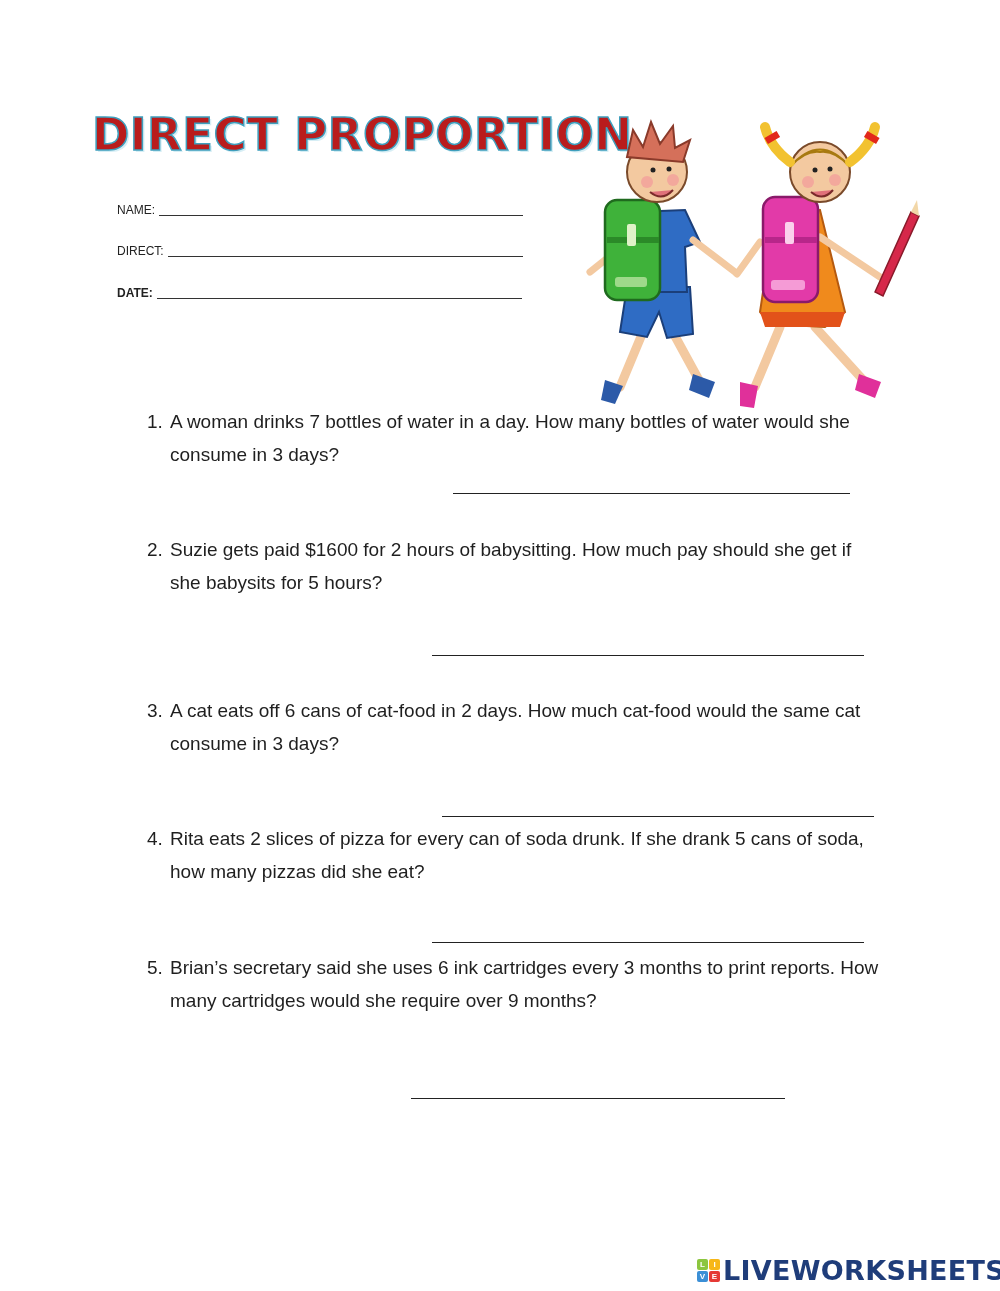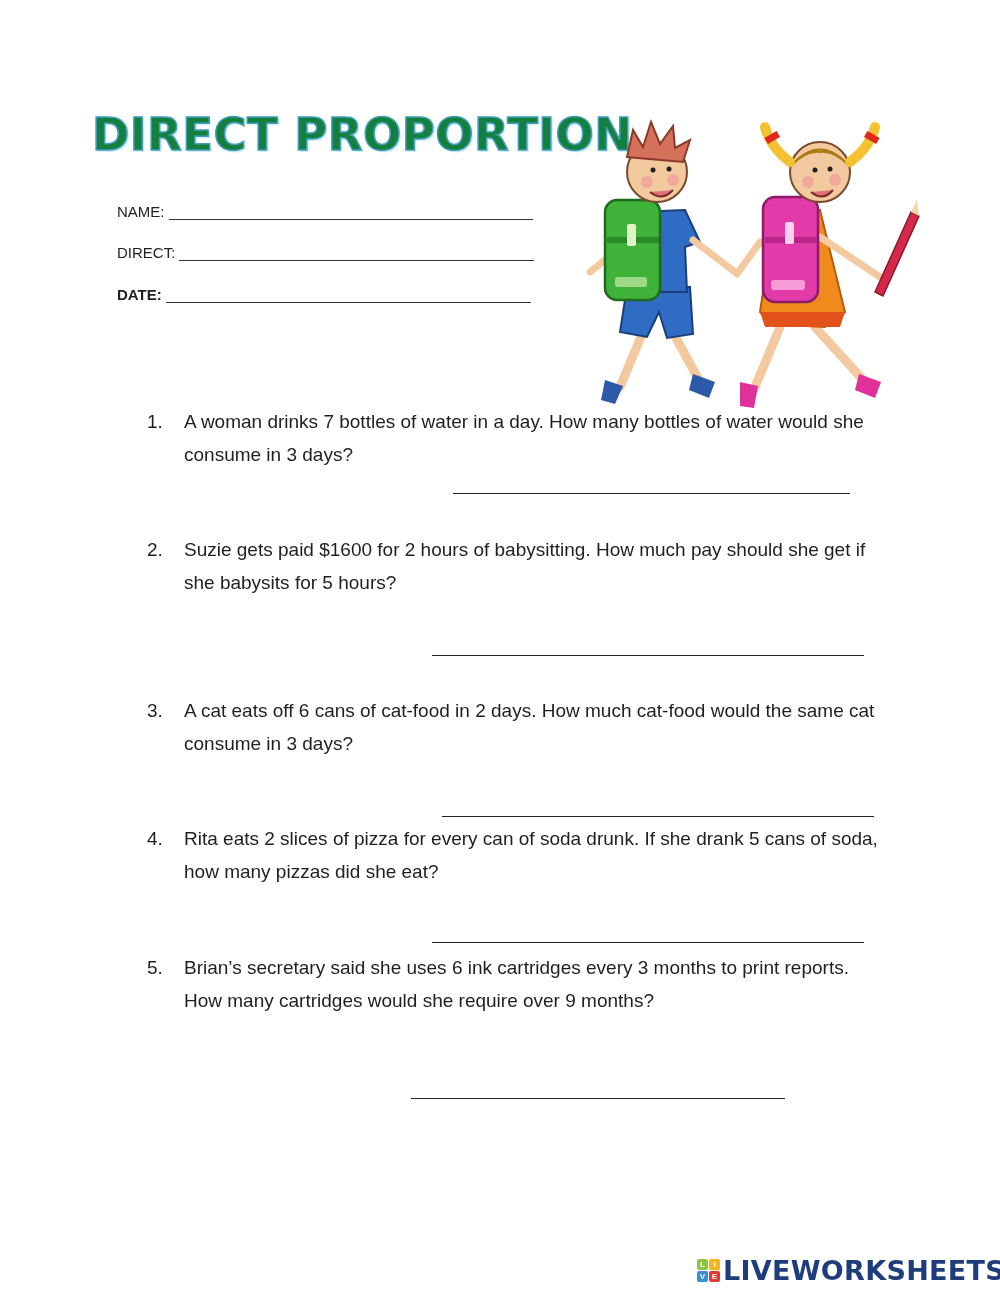--- a/index.html
+++ b/index.html
@@ -1,22 +1,22 @@
 <!DOCTYPE html>
 <html><head>
 <meta charset="utf-8">
 <style>
   html, body { margin:0; padding:0; background:#ffffff; }
   body { width:1000px; height:1291px; position:relative; overflow:hidden; font-family:"Liberation Sans", sans-serif; color:#1a1a1a; }
-  .title { position:absolute; left:92px; top:108px; font-family:"DejaVu Sans", sans-serif; font-weight:bold; font-size:45px; letter-spacing:0.5px; color:#15803d; -webkit-text-stroke:1.5px #3f9fbd; text-shadow: 2px 2px 0 #d6eef5, -1px -1px 0 #ffffff; white-space:nowrap; }
-  .field { position:absolute; left:117px; font-size:15px; color:#222; white-space:nowrap; display:flex; align-items:flex-end; }
+  .title { position:absolute; left:92px; top:108px; font-family:"DejaVu Sans", sans-serif; font-weight:bold; font-size:45px; letter-spacing:0.5px; color:#b91c1c; -webkit-text-stroke:1.5px #3f9fbd; text-shadow: 2px 2px 0 #d6eef5, -1px -1px 0 #ffffff; white-space:nowrap; }
+  .field { position:absolute; left:117px; font-size:12px; color:#222; white-space:nowrap; display:flex; }
   .field .line { display:inline-block; border-bottom:1px solid #333; height:12px; margin-left:4px; }
   .q { position:absolute; left:147px; width:740px; font-family:"Liberation Sans", sans-serif; font-size:19px; line-height:33px; color:#1f1f1f; }
   .q .num { position:absolute; left:0; top:0; }
-  .q .text { display:block; margin-left:37px; }
+  .q .text { display:block; margin-left:23px; }
   .ans { position:absolute; height:0; border-bottom:1.5px solid #222; }
   .illus { position:absolute; left:575px; top:112px; width:350px; height:305px; }
   .logo { position:absolute; left:697px; top:1255px; display:flex; align-items:center; }
   .logo-blocks { display:grid; grid-template-columns:11px 11px; grid-template-rows:11px 11px; gap:1px; margin-right:3px; }
   .logo-blocks span { display:flex; align-items:center; justify-content:center; font-size:8px; font-weight:bold; color:#fff; border-radius:2px; }
   .logo-text { font-family:"DejaVu Sans", sans-serif; font-weight:bold; font-size:27px; color:#1f3d7a; letter-spacing:0.3px; }
 </style>
 </head>
 <body>
 

